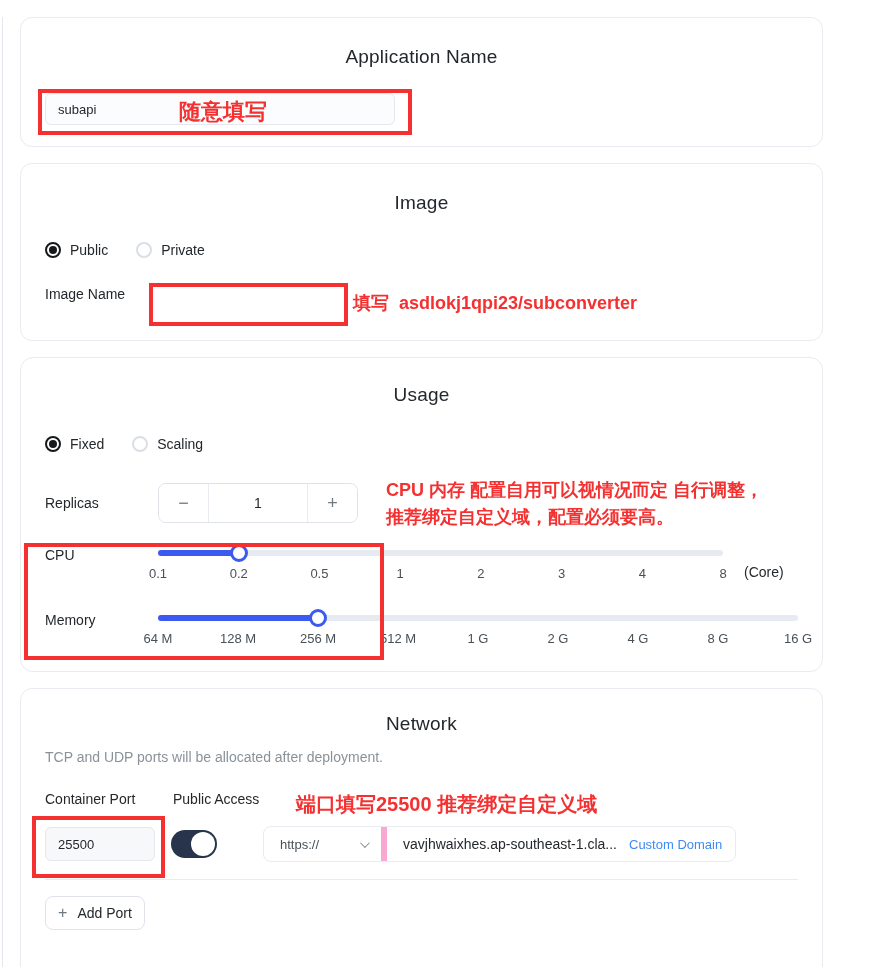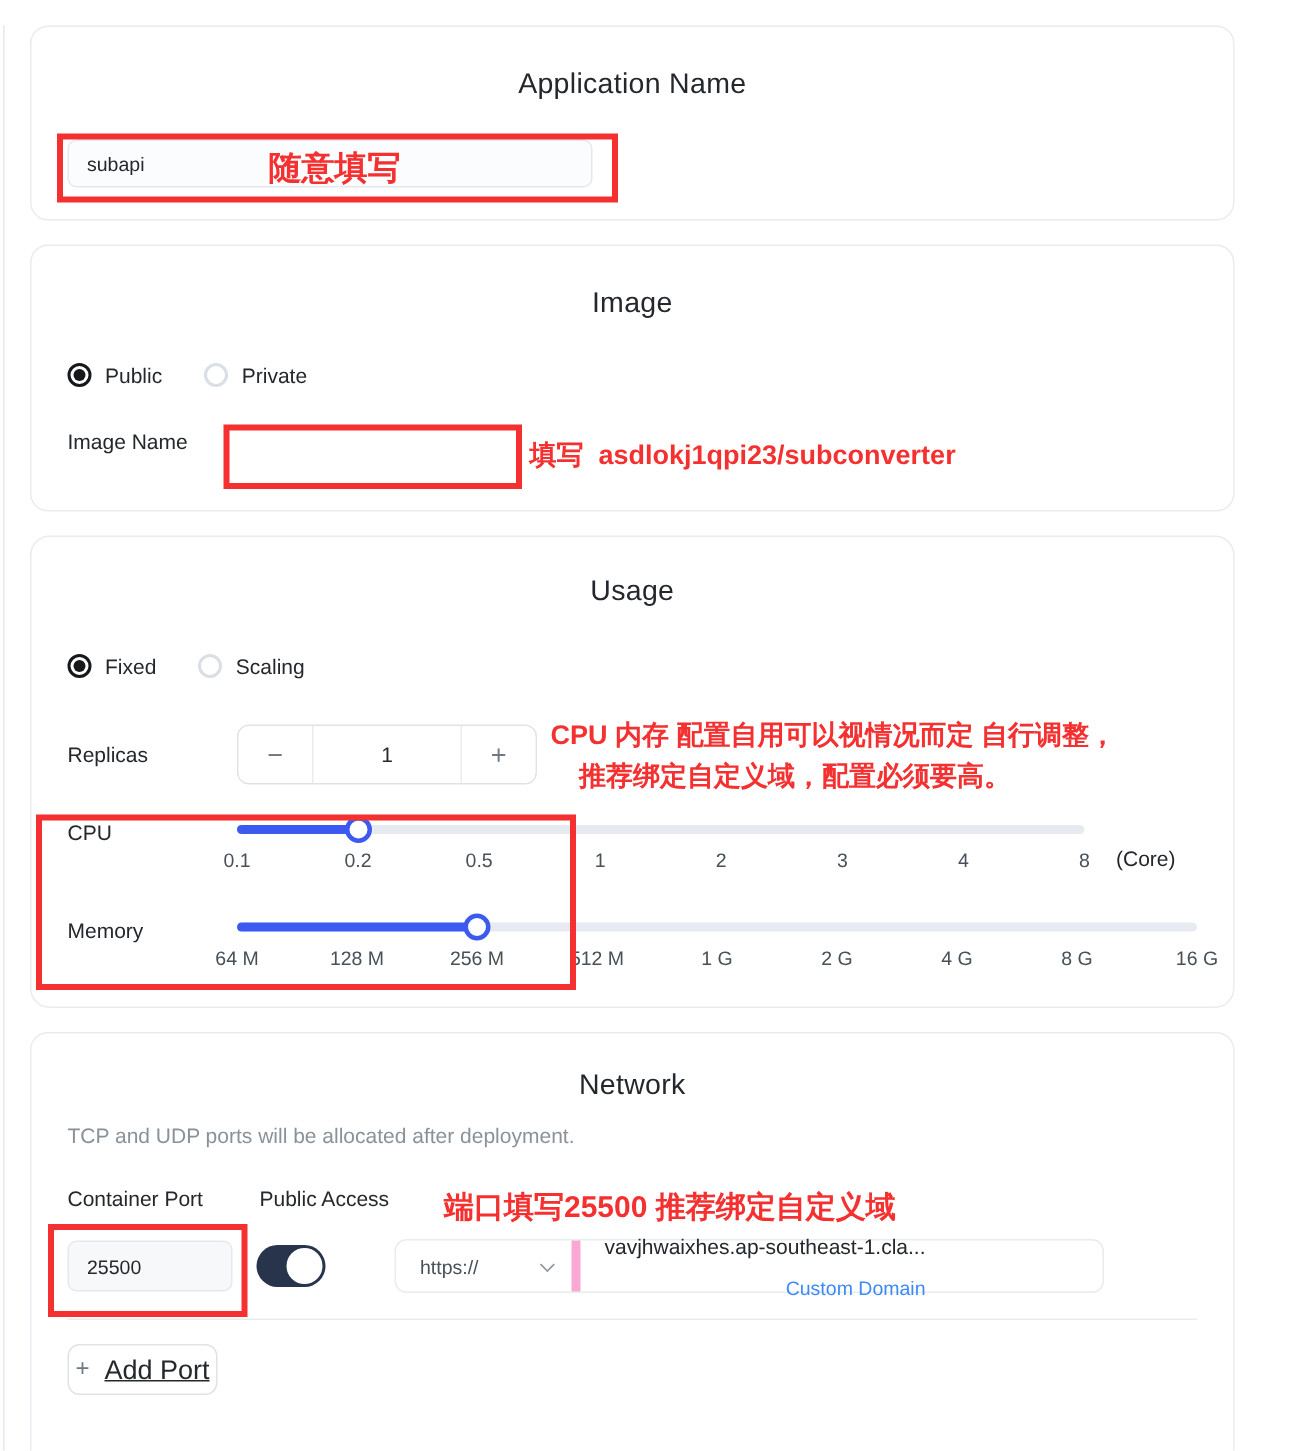--- a/index.html
+++ b/index.html
@@ -36,27 +36,27 @@
 
   
   .subtitle { font-size:14px; color:#8A9299; }
   .field-label { font-size:14px; color:#24282C; }
   .toggle { width:46px; height:28px; border-radius:14px; background:#27344B; padding:2px; cursor:pointer; }
   .toggle-knob { width:24px; height:24px; border-radius:50%; background:#fff; margin-left:18px; }
   .url-group { display:flex; align-items:center; width:473px; height:36px; border:1px solid #E8EBF0; border-radius:8px; background:#fff; }
   .protocol-select { display:flex; align-items:center; justify-content:space-between; width:123px; height:100%; padding:0 14px 0 16px; border-right:6px solid #f9a8d4; cursor:pointer; }
   .protocol-select .proto { font-size:13px; color:#485058; }
   .chevron { width:7px; height:7px; border-right:1.5px solid #8A929B; border-bottom:1.5px solid #8A929B; transform:rotate(45deg) translateY(-2px); }
-  .domain-area { display:flex; align-items:flex-end; padding-left:16px; gap:12px;flex-direction:column; }
+  .domain-area { display:flex; align-items:flex-end; padding-left:16px; gap:12px; }
   .domain-text { font-size:14px; color:#24282C; cursor:pointer; white-space:nowrap; }
   .custom-domain { font-size:13px; color:#3D8AF5; cursor:pointer; text-decoration:none; white-space:nowrap; }
   .divider { border-top:1px solid #E8EBF0; width:753px; margin-left:24px; }
   .add-port-btn { display:flex; align-items:center; gap:10px; width:100px; height:34px; justify-content:center; background:#fff; border:1px solid #DFE2EA; border-radius:8px; cursor:pointer; font-family:"Liberation Sans", sans-serif; margin:16px 0 0 24px; }
   .add-port-btn .plus { font-size:16px; color:#6F7781; }
-  .add-port-btn .lbl { font-size:18px; color:#24282C;text-decoration:underline; }
+  .add-port-btn .lbl { font-size:14px; color:#24282C; }
 
   
   .red-box { position:absolute; border:4px solid #F43030; pointer-events:none; z-index:3; }
   .red-note { position:absolute; color:#F43030; font-weight:bold; white-space:pre; z-index:4; }
 </style>
 </head>
 <body>
 
 <div class="page">
   <div class="left-edge"></div>
@@ -144,21 +144,21 @@
             <span class="tick" style="left: 62.5%;">2 G</span>
             <span class="tick" style="left: 75%;">4 G</span>
             <span class="tick" style="left: 87.5%;">8 G</span>
             <span class="tick" style="left: 100%;">16 G</span>
           </div>
       </div>
     </div>
 
     <div style="position:absolute; left:723px; top:206px; font-size:14px; color:#24282C;">(Core)</div>
 
-    <div class="red-note" style="left:346px; top:120px; font-size:18px;">CPU 内存 配置自用可以视情况而定 自行调整，</div>
+    <div class="red-note" style="left:365px; top:120px; font-size:18px;">CPU 内存 配置自用可以视情况而定 自行调整，</div>
     <div class="red-note" style="left:365px; top:147px; font-size:18px;">推荐绑定自定义域，配置必须要高。</div>
     <div class="red-box" style="left:3px; top:185px; width:360px; height:117px;"></div>
   </section>
 
   <section class="card" style="margin-top:16px; height:324px; padding:24px 24px 0;">
     <h2 style="margin-bottom:14px;">Network</h2>
     <div class="subtitle">TCP and UDP ports will be allocated after deployment.</div>
     <div style="display:flex; margin-top:26px;">
       <span class="field-label" style="width:128px;">Container Port</span>
       <span class="field-label">Public Access</span>

